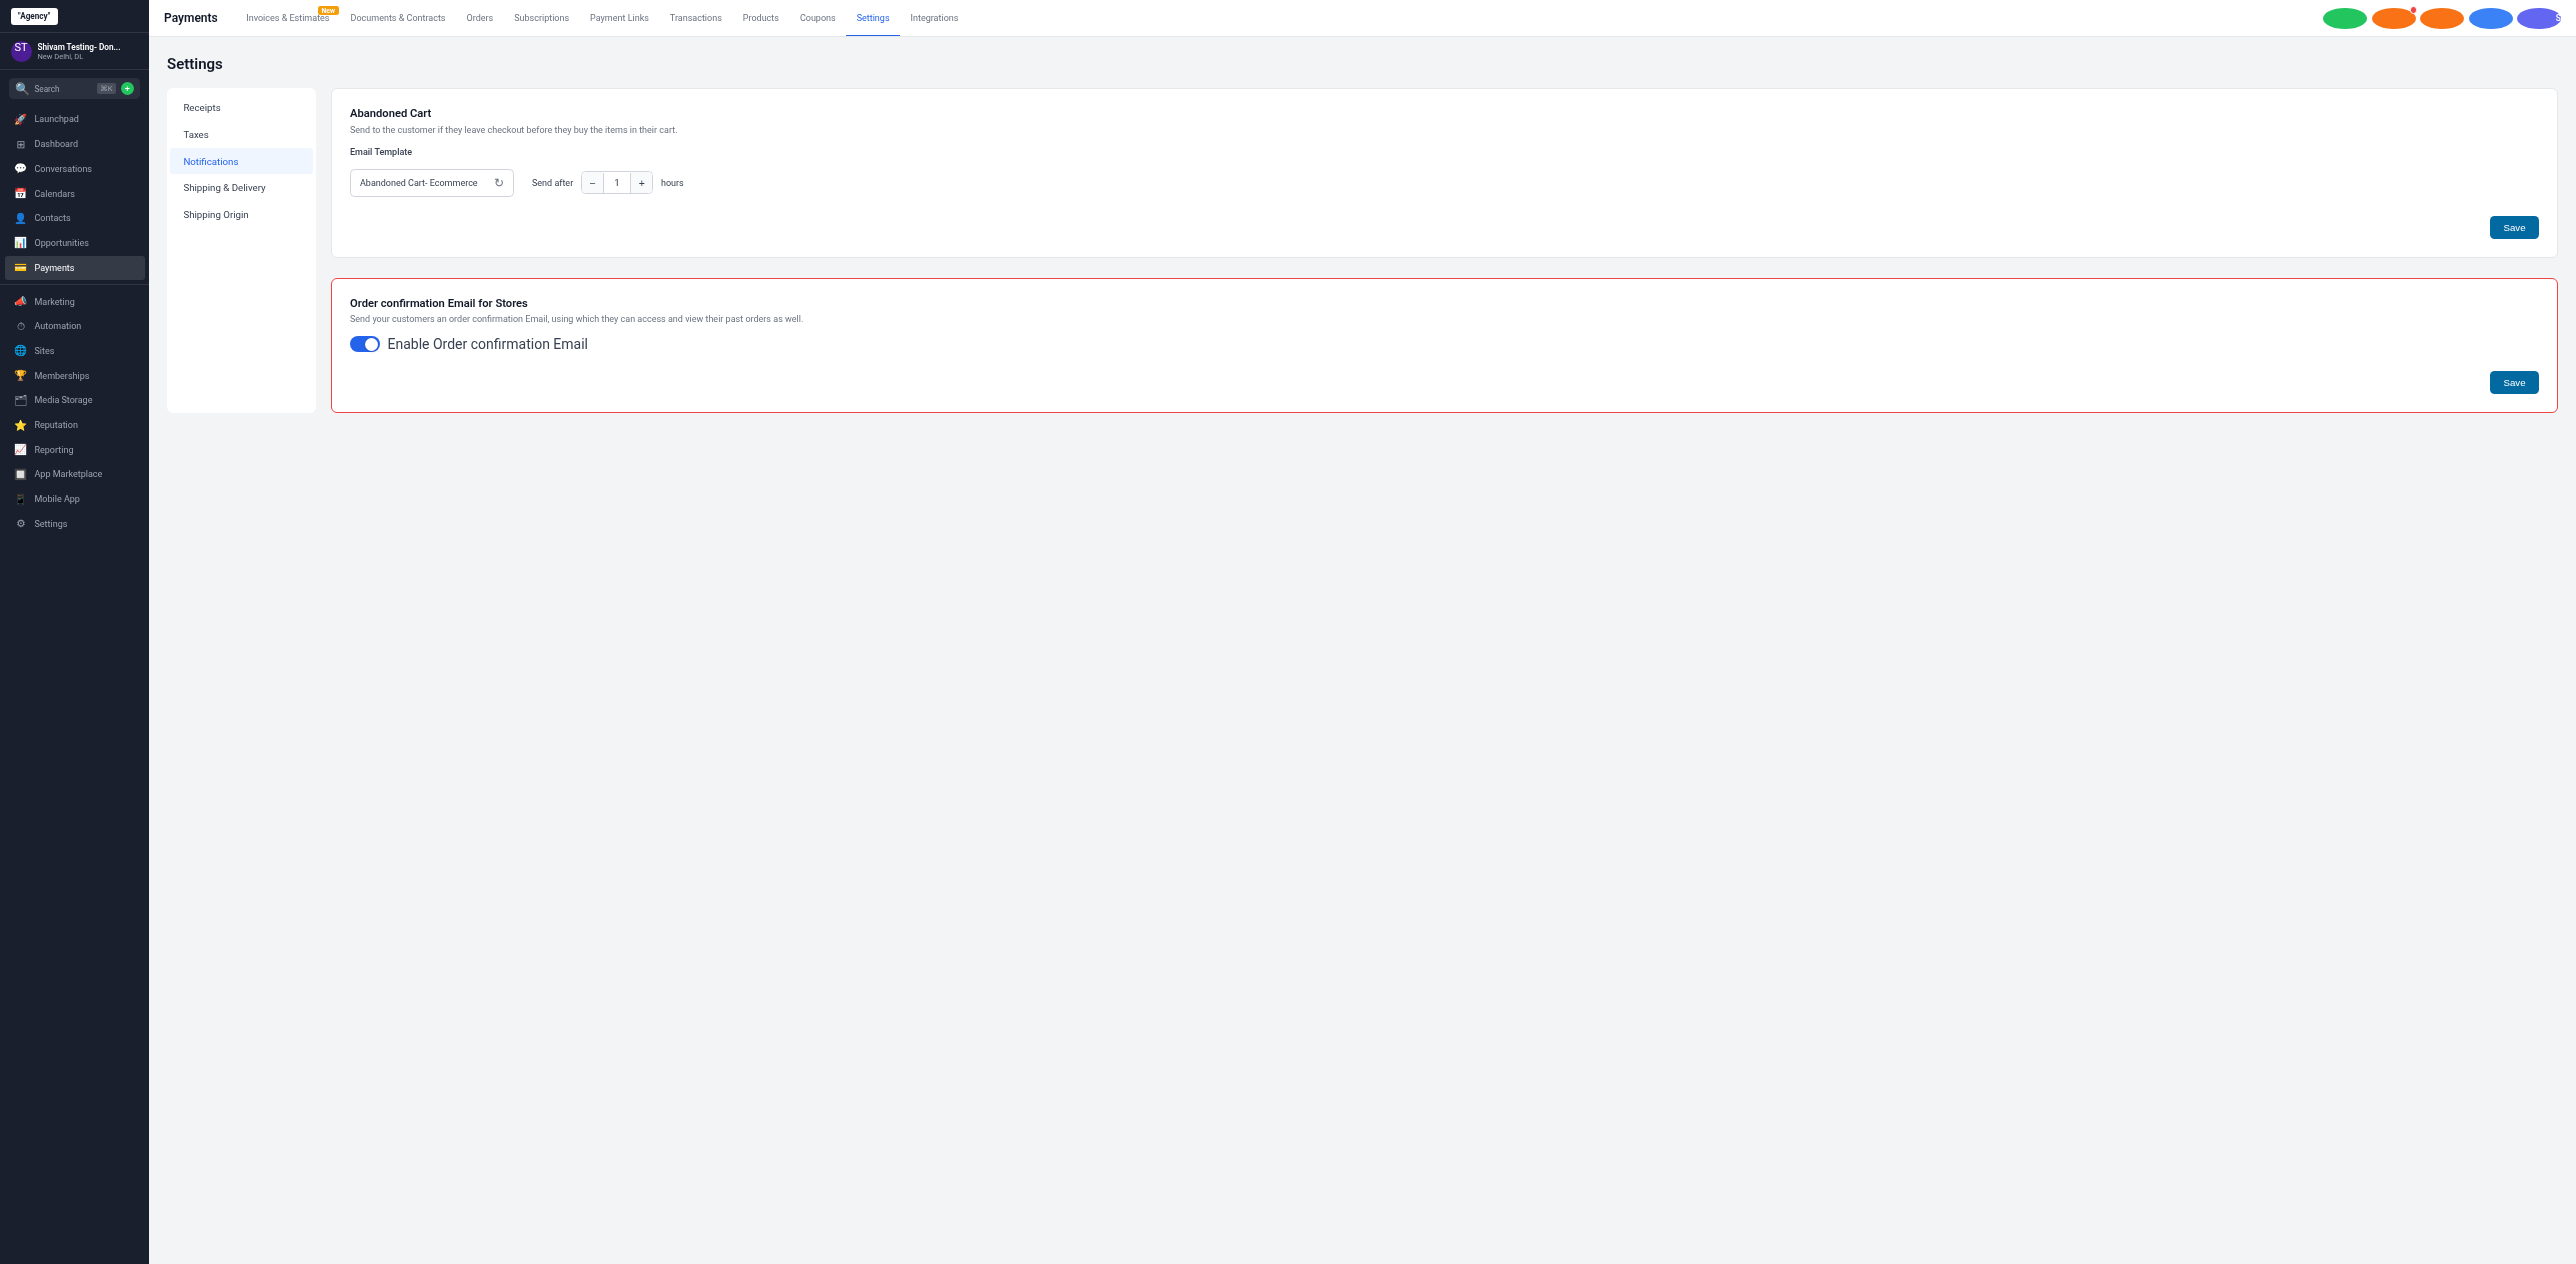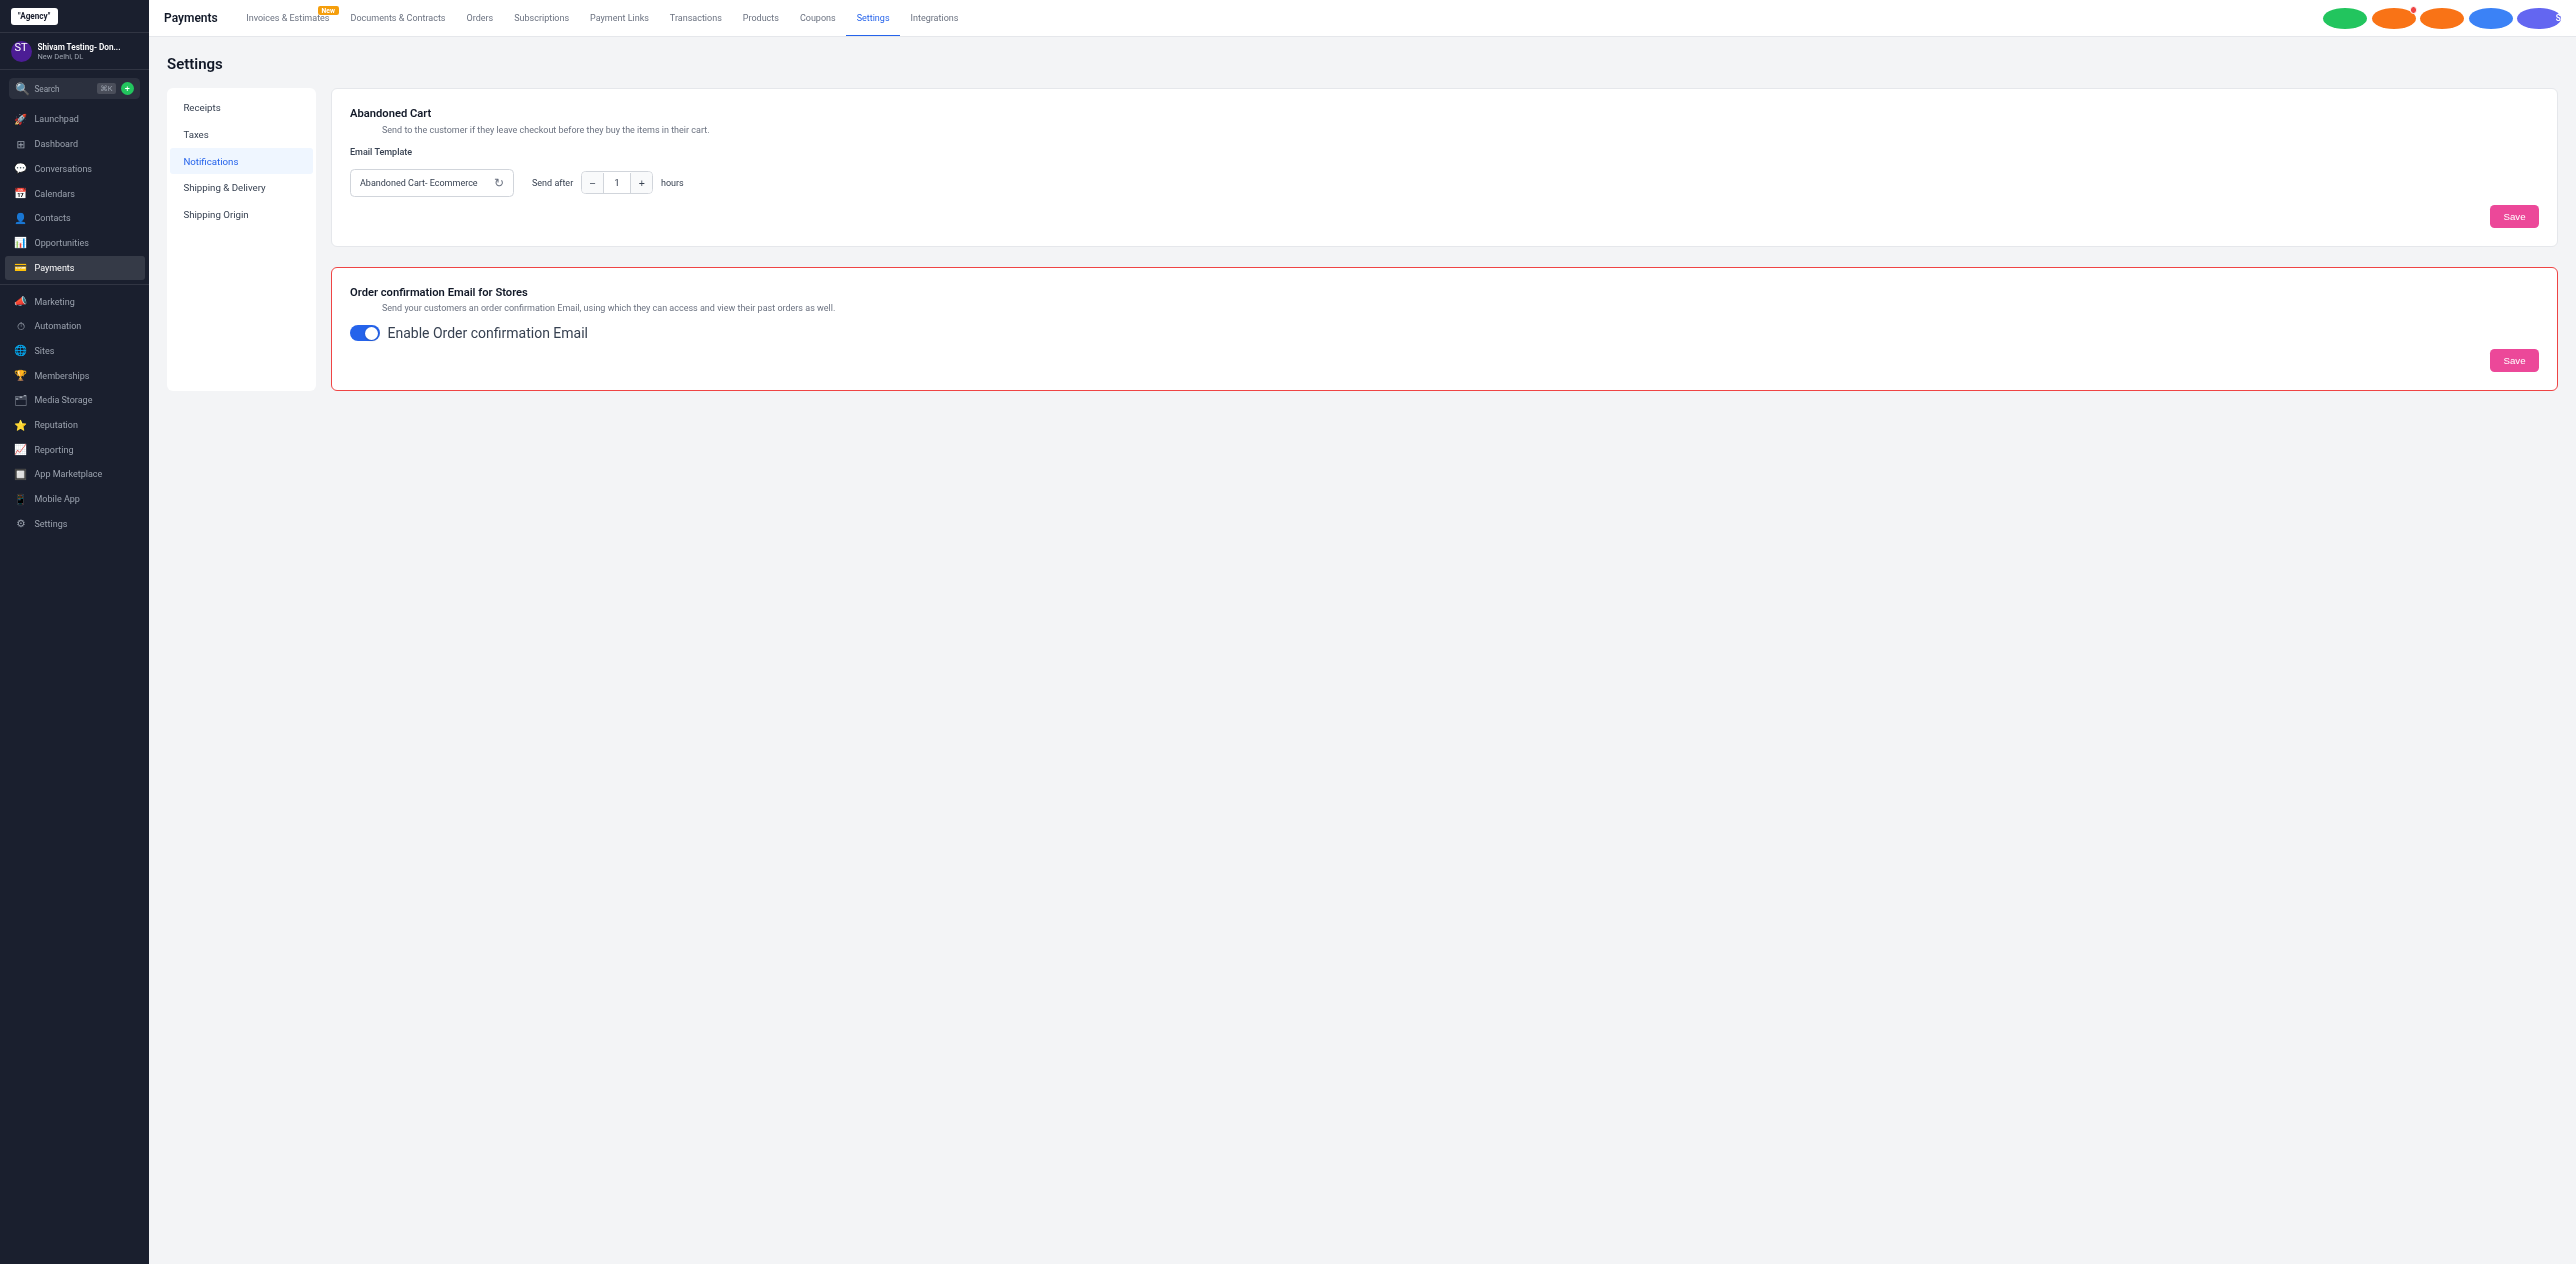--- a/index.html
+++ b/index.html
@@ -171,21 +171,21 @@
 
     .card {
       background: #fff;
       border-radius: 6px;
       padding: 18px;
       border: 0.7px solid #e5e7eb;
     }
     .card.highlighted { border: 1.5px solid #ef4444; }
 
     .card-title { font-size: 11.2px; font-weight: 600; color: #111827; margin-bottom: 4.5px; }
-    .card-desc { font-size: 9px; color: #6b7280; margin-bottom: 12px; margin-left: 32px; }
+    .card-desc { font-size: 9px; color: #6b7280; margin-bottom: 12px; }
 
     .field-label { font-size: 9px; font-weight: 500; color: #374151; margin-bottom: 12px; }
 
     .email-template-row { display: flex; align-items: center; gap: 18px; }
     .template-select {
       display: flex; align-items: center;
       border: 0.7px solid #d1d5db;
       border-radius: 4.5px;
       padding: 6px 9px;
       gap: 6px;
@@ -196,31 +196,31 @@
     .template-icon { font-size: 12px; color: #6b7280; }
 
     .send-after-row { display: flex; align-items: center; gap: 7.5px; }
     .send-after-label { font-size: 9px; color: #374151; }
     .stepper { display: flex; align-items: center; gap: 0; border: 0.7px solid #d1d5db; border-radius: 4.5px; overflow: hidden; }
     .stepper-value { padding: 4.5px 10.5px; font-size: 9.7px; color: #374151; border-left: 0.7px solid #d1d5db; border-right: 0.7px solid #d1d5db; }
     .stepper-btn { padding: 4.5px 7.5px; background: #f9fafb; cursor: pointer; font-size: 10.5px; color: #374151; border: none; }
     .hours-label { font-size: 9px; color: #374151; }
 
     .save-btn {
-      background: #ec4899;
+      background: #0369a1;
       color: #fff;
       border: none;
       border-radius: 4.5px;
       padding: 6px 13.4px;
       font-size: 9.7px;
       font-weight: 500;
       cursor: pointer;
       display: block;
       margin-left: auto;
-      margin-top: 8px;
+      margin-top: 19px;
     }
 
     
     .toggle-row { display: flex; align-items: center; gap: 7.5px; margin-top: 6px; }
     .toggle {
       width: 30px; height: 16.4px;
       background: #2563eb;
       border-radius: 8.2px;
       position: relative;
       cursor: pointer;

